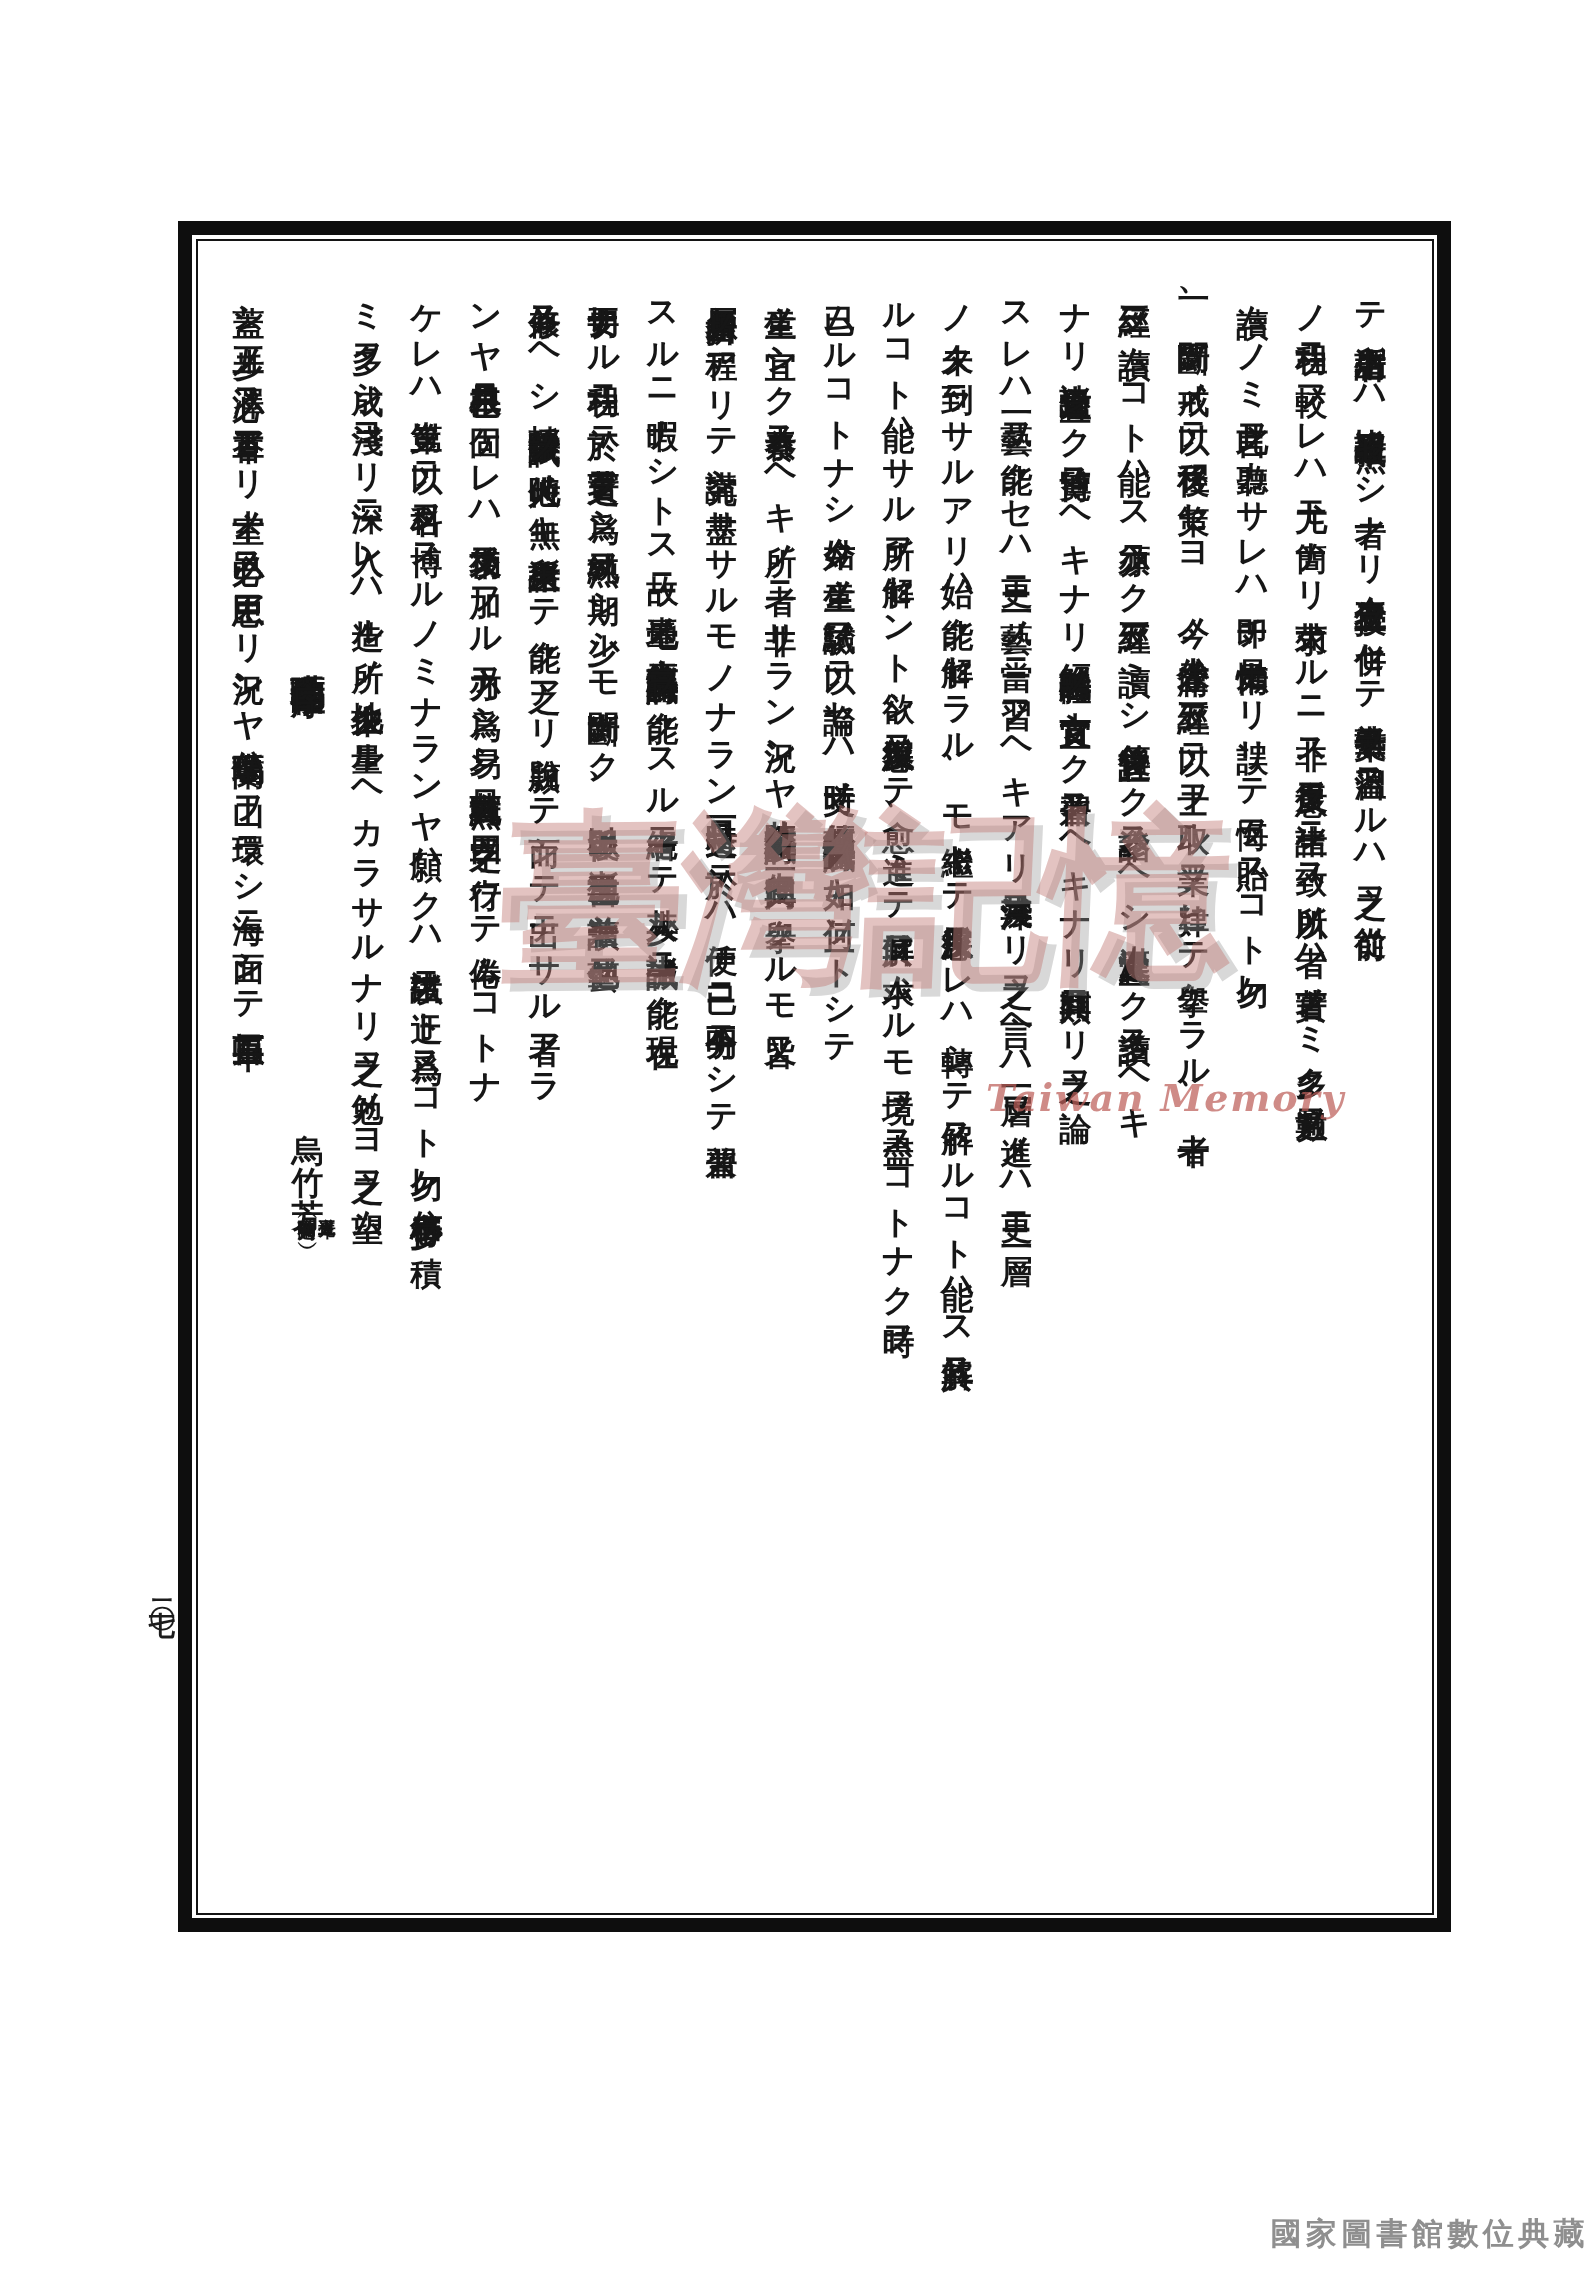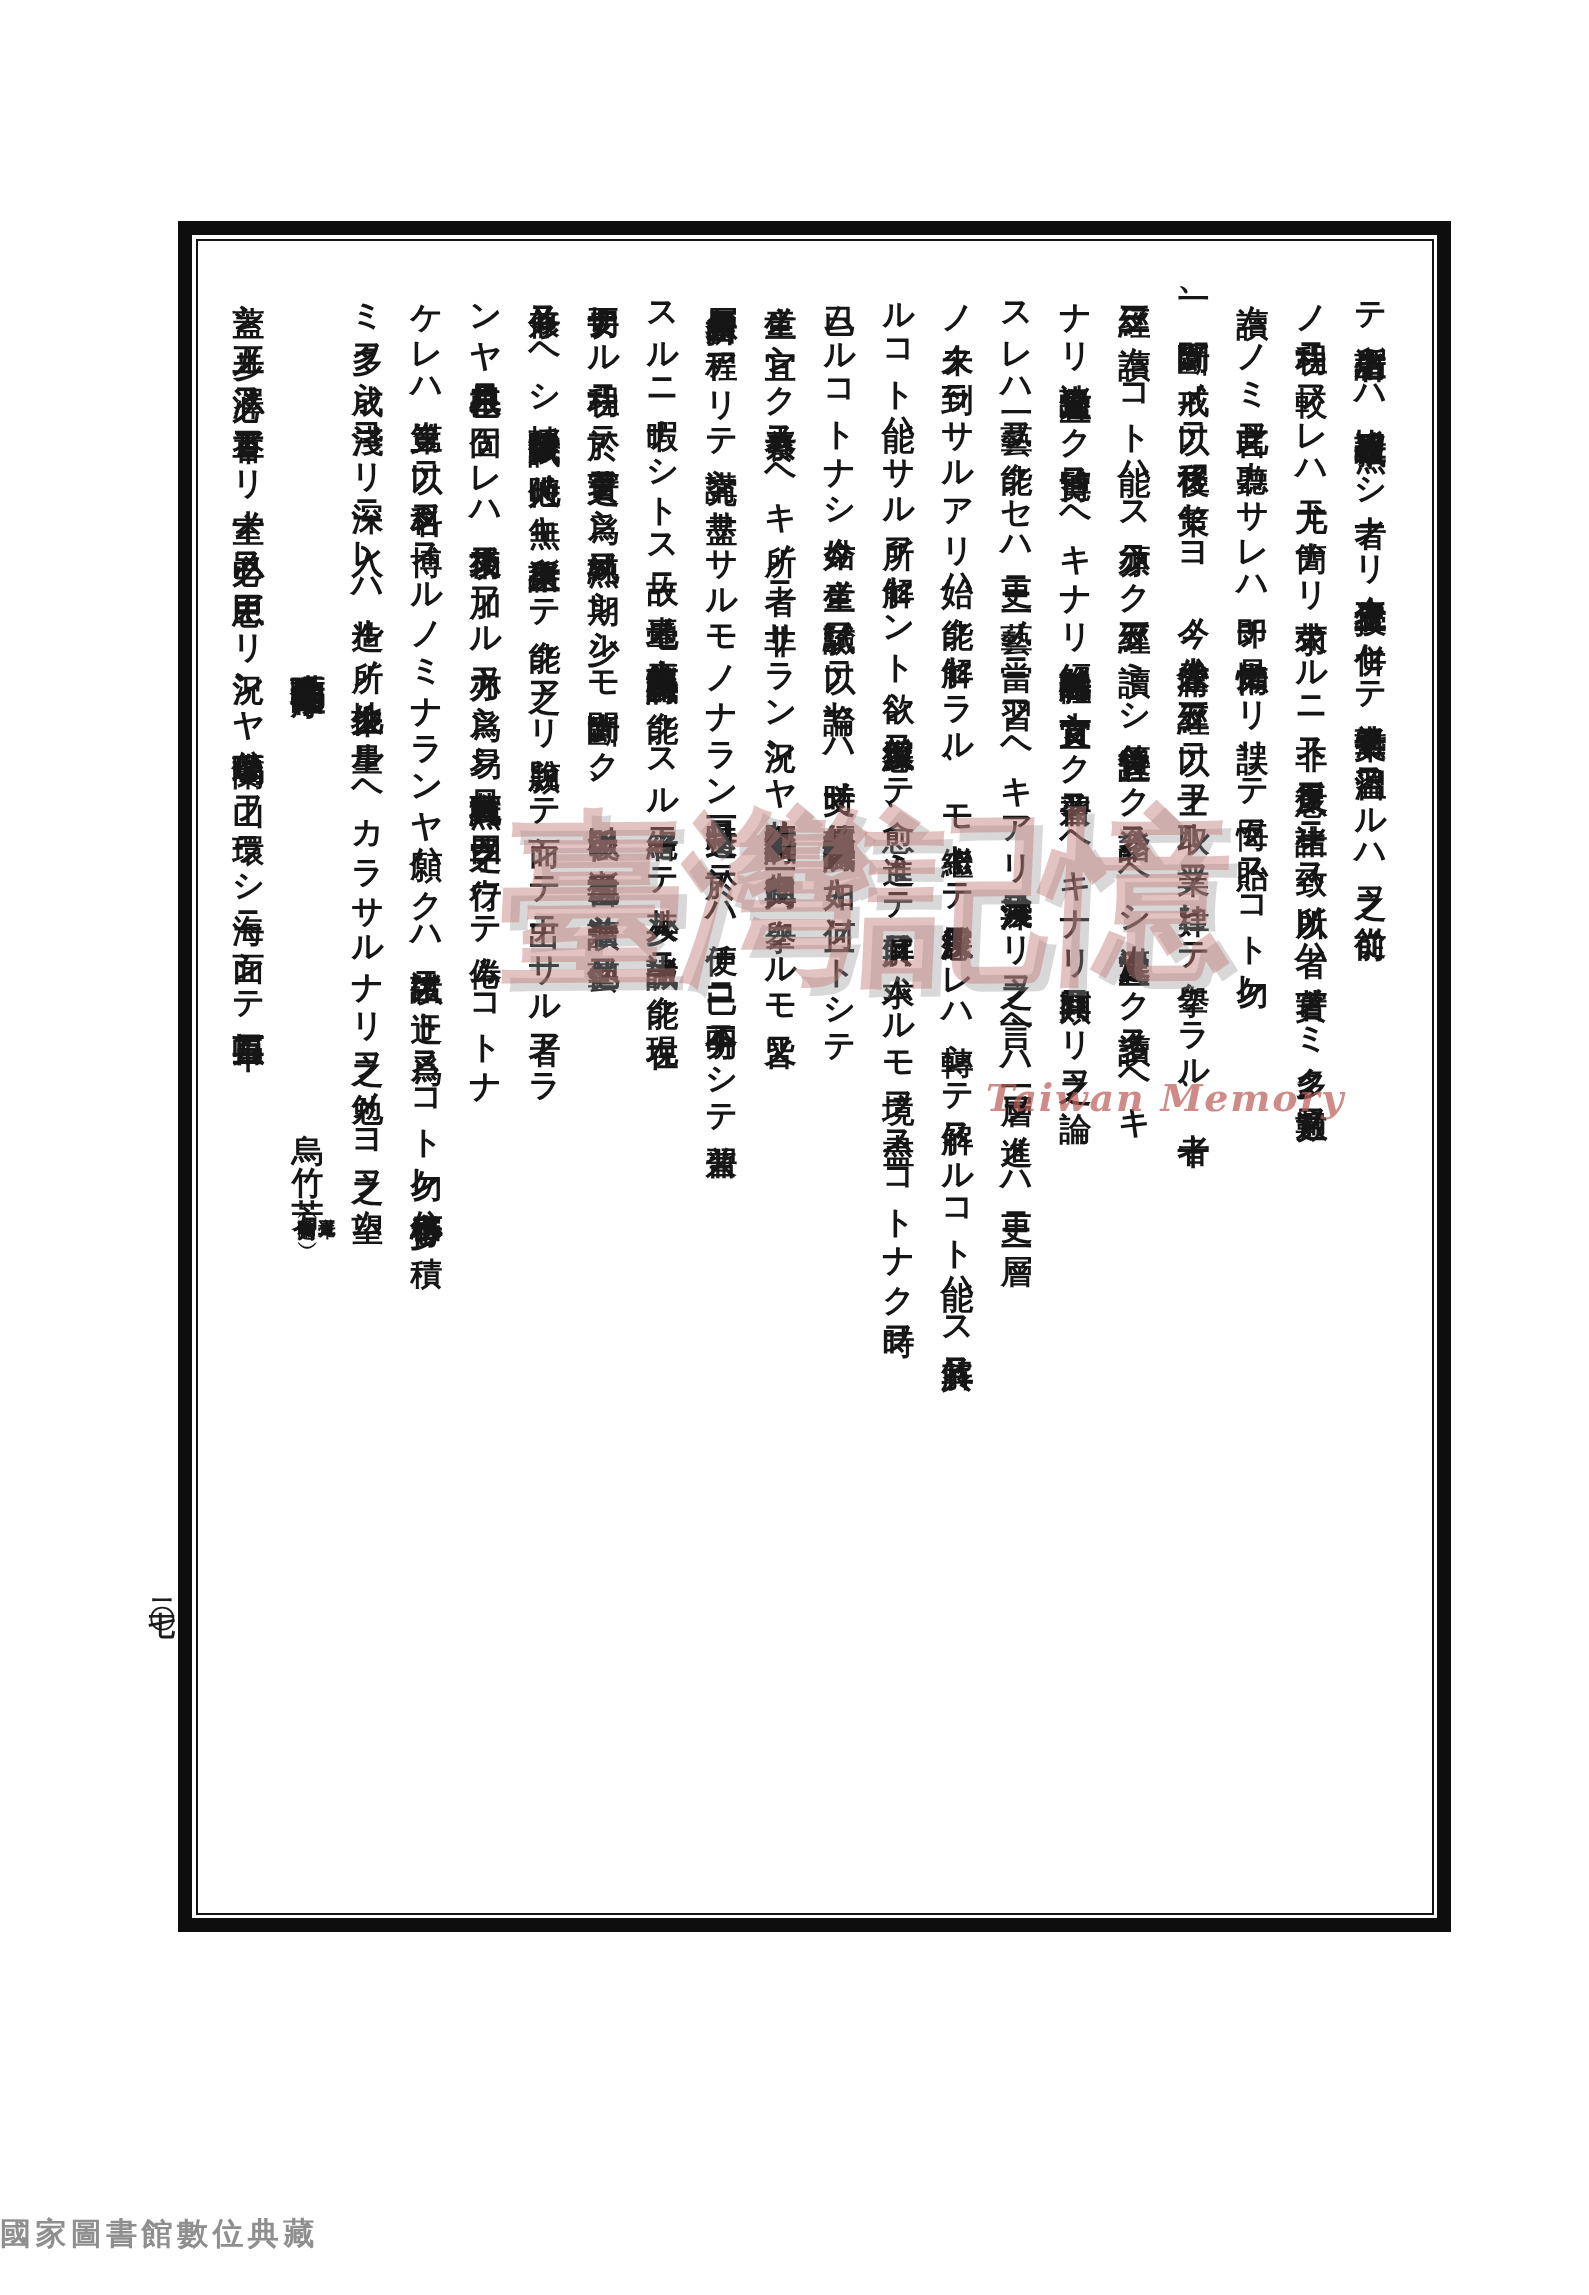--- a/index.html
+++ b/index.html
@@ -56,21 +56,21 @@
     transform:rotate(-0.5deg) skewX(-3deg);
     white-space:nowrap;
   }
   .wm-latin{
     position:absolute;left:487px;top:272px;
     font-size:38px;font-style:italic;font-weight:bold;letter-spacing:1.8px;
     color:rgba(189,94,89,0.72);white-space:nowrap;
   }
   
   .footer{
-    position:absolute;left:0;right:0;top:2213px;text-align:left;
+    position:absolute;left:0;right:0;top:2213px;text-align:right;
     font-size:31px;letter-spacing:4.4px;color:#8f8f8f;font-weight:bold;
   }
 </style>
 </head>
 <body>
 
 <div class="frame-outer">
   <div class="frame-inner"></div>
 </div>
 

